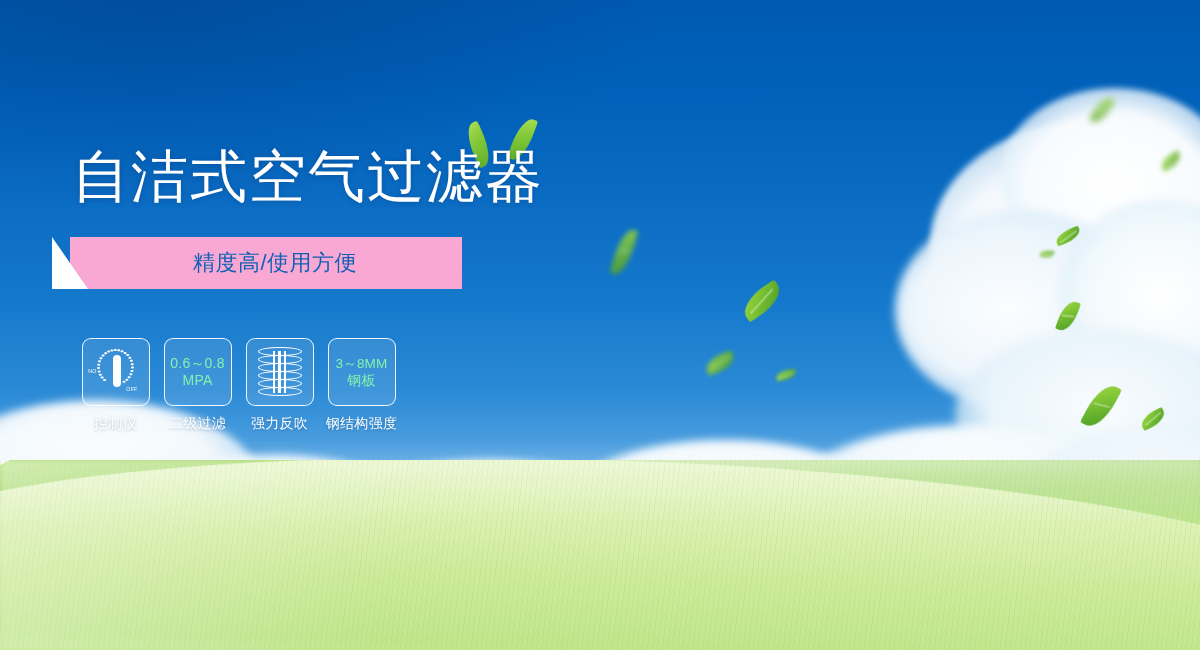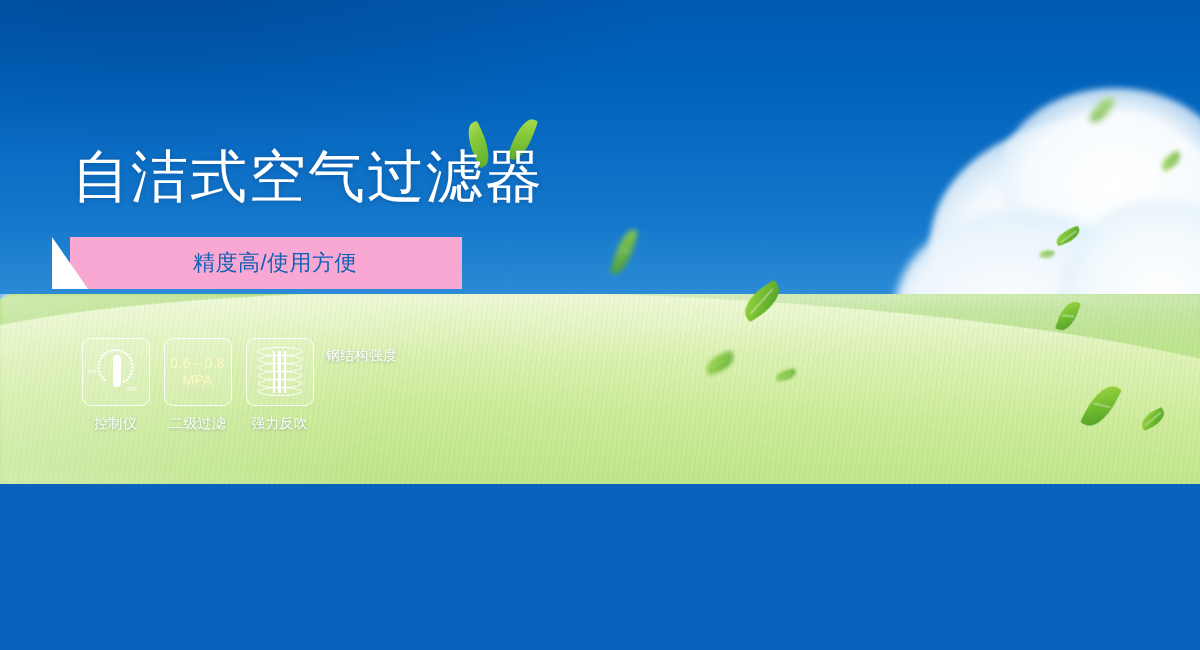--- a/index.html
+++ b/index.html
@@ -4,21 +4,21 @@
 <style>
   * { margin:0; padding:0; box-sizing:border-box; }
   html,body { width:1200px; height:650px; overflow:hidden; }
   body {
     font-family:"Liberation Sans","DejaVu Sans",sans-serif;
     background:#0a62bd;
     position:relative;
   }
   #banner {
     position:relative;
-    width:1200px; height:484px;
+    width:1200px; height:650px;
     overflow:hidden;
   }
 
   
   .sky {
     position:absolute; inset:0;
     background:
       linear-gradient(to bottom,
         #0059b0 0%,
         #0061ba 14%,
@@ -214,21 +214,21 @@
     width:68px; height:68px;
     border:1px solid rgba(255,255,255,.92);
     border-radius:9px;
     background:rgba(255,255,255,.10);
     display:flex; flex-direction:column;
     align-items:center; justify-content:center;
     position:relative;
     overflow:hidden;
   }
   .fbox-text {
-    color:#fef9c3;
+    color:#86efac;
     font-size:14px;
     line-height:17px;
     text-align:left;
     letter-spacing:.2px;
     white-space:nowrap;
   }
   .fbox-text.sm { font-size:13.5px; }
   .flabel {
     margin-top:9px;
     color:#ffffff;
@@ -402,18 +402,22 @@
           <div class="coil-ring" style="top:16px;"></div>
           <div class="coil-ring" style="top:24px;"></div>
           <div class="coil-ring" style="top:32px;"></div>
           <div class="coil-ring" style="top:40px;"></div>
         </div>
       </div>
       <div class="flabel">强力反吹</div>
     </div>
 
     <div class="feature">
+      <div class="fbox">
+        <div class="fbox-text sm">3～8MM</div>
+        <div class="fbox-text">钢板</div>
+      </div>
       <div class="flabel">钢结构强度</div>
     </div>
 
 
   </div>
 </div>
 
 </body></html>

